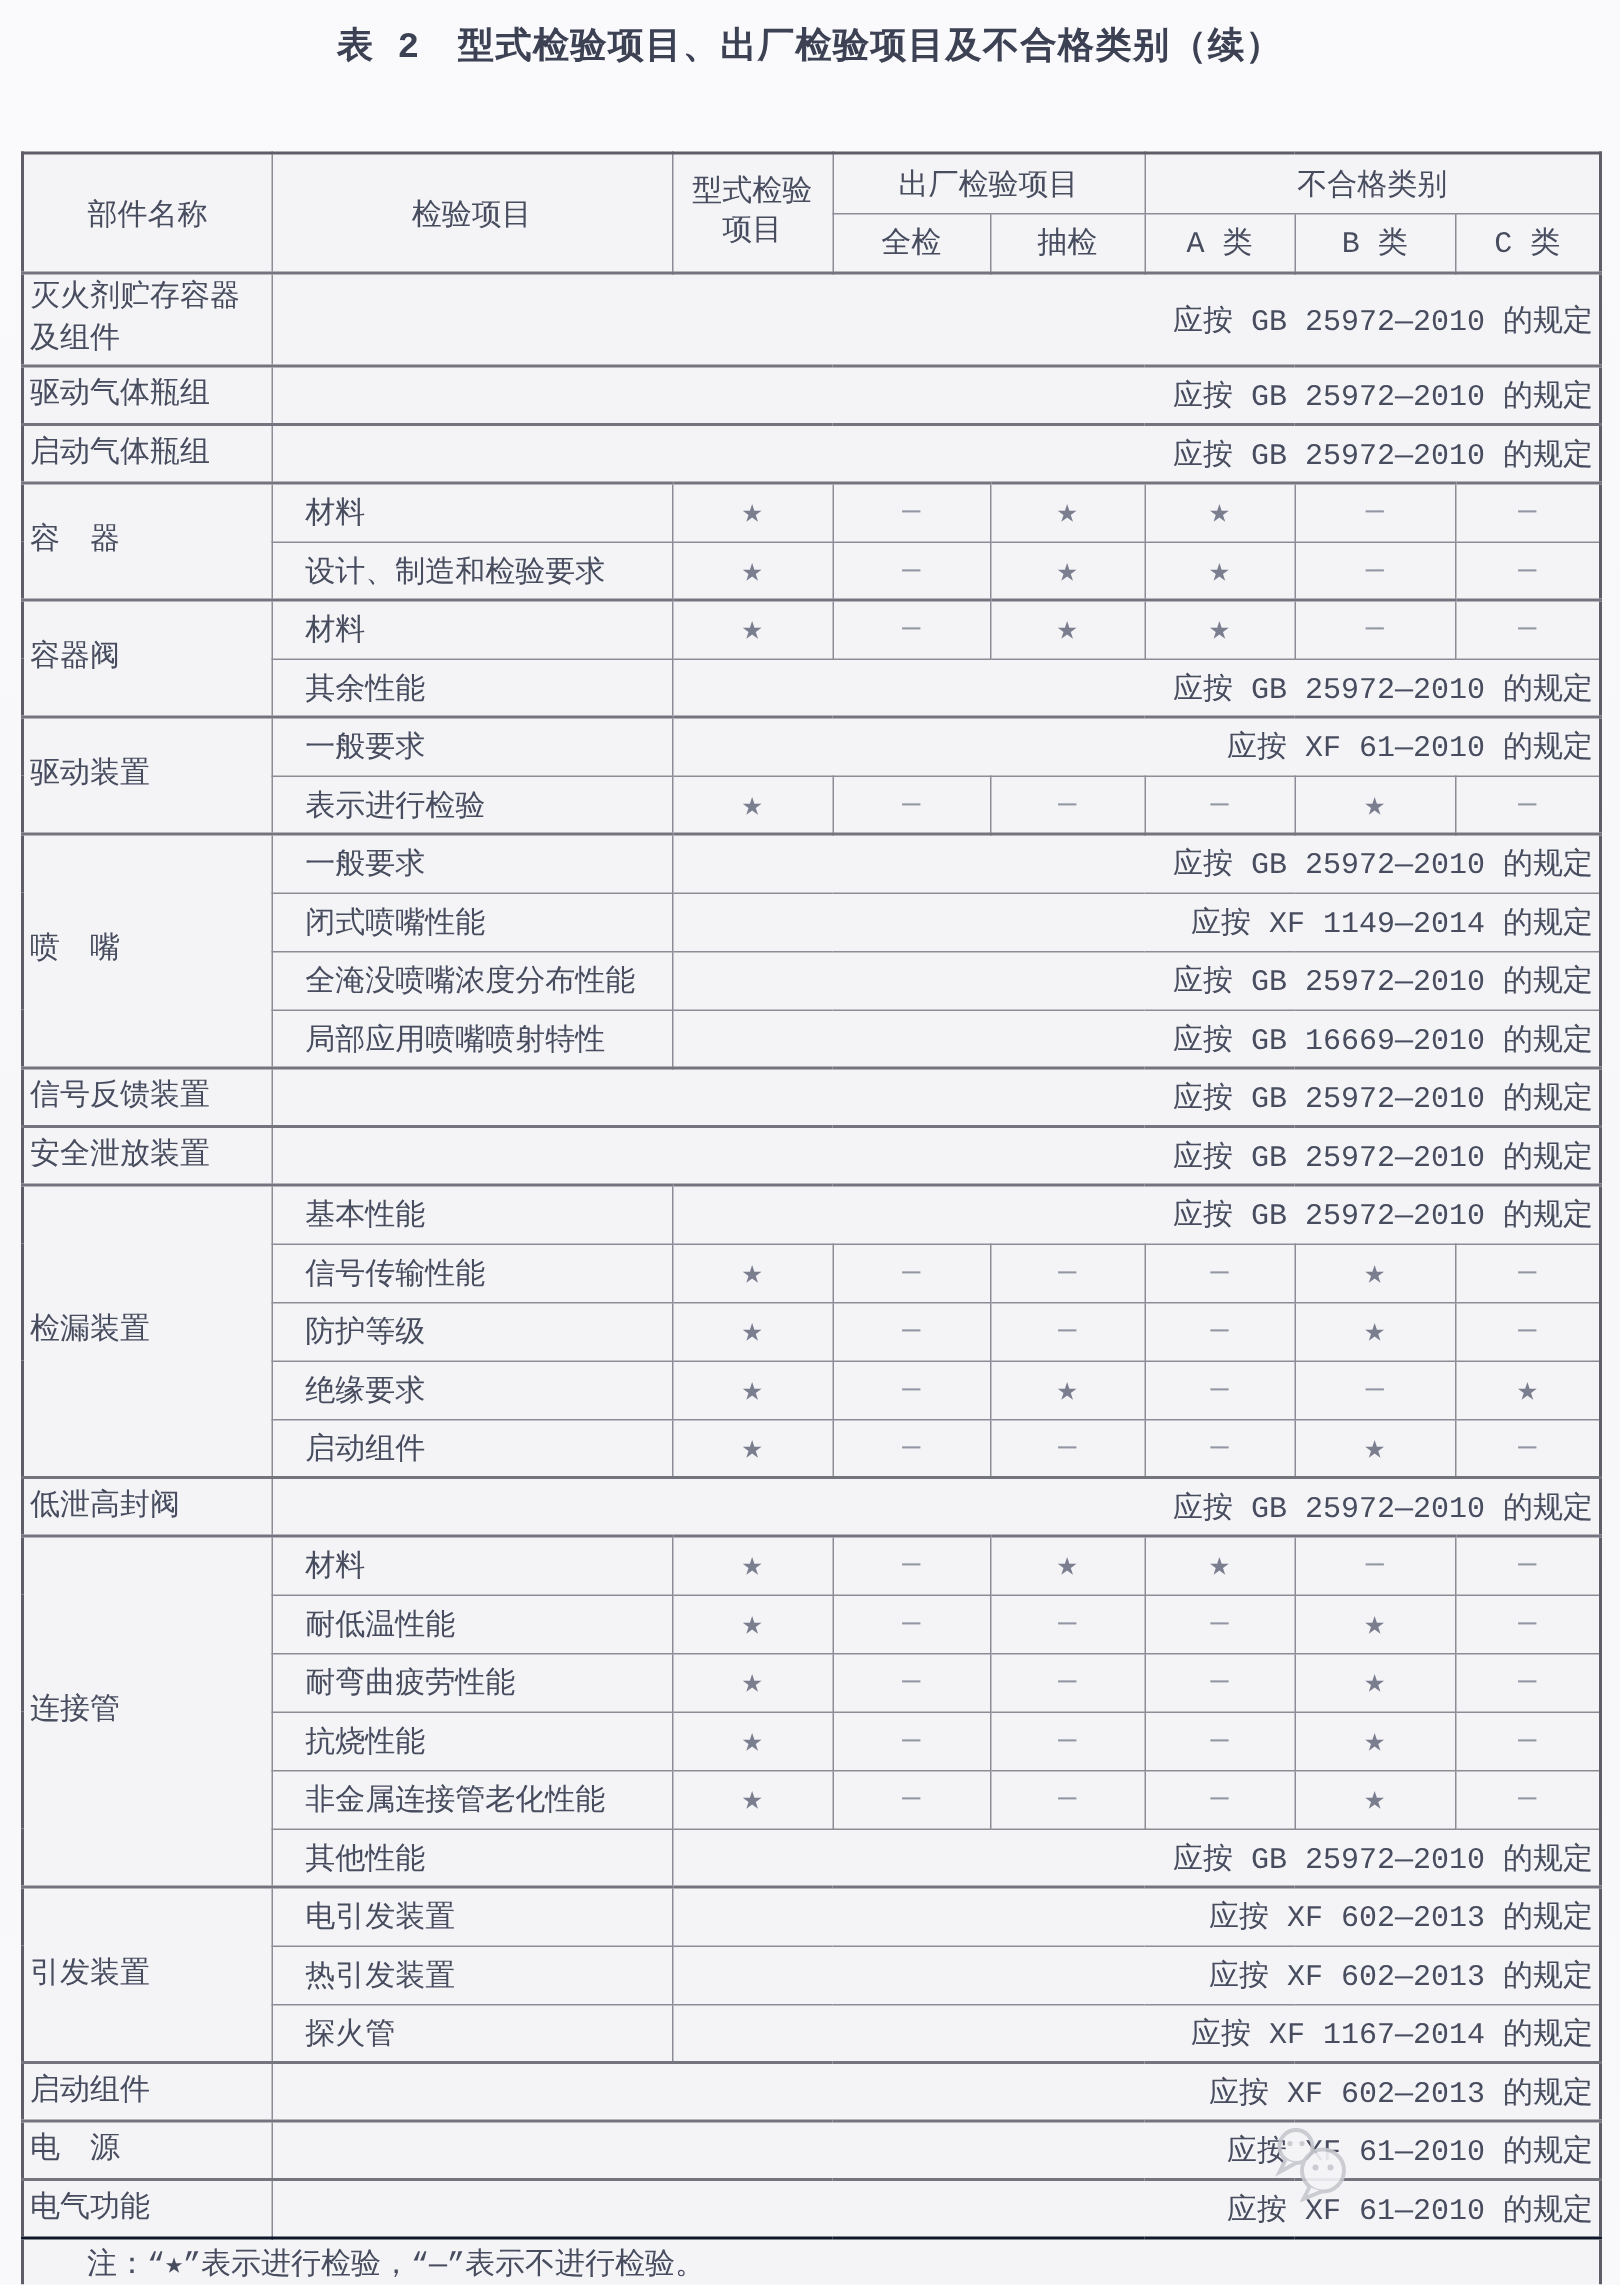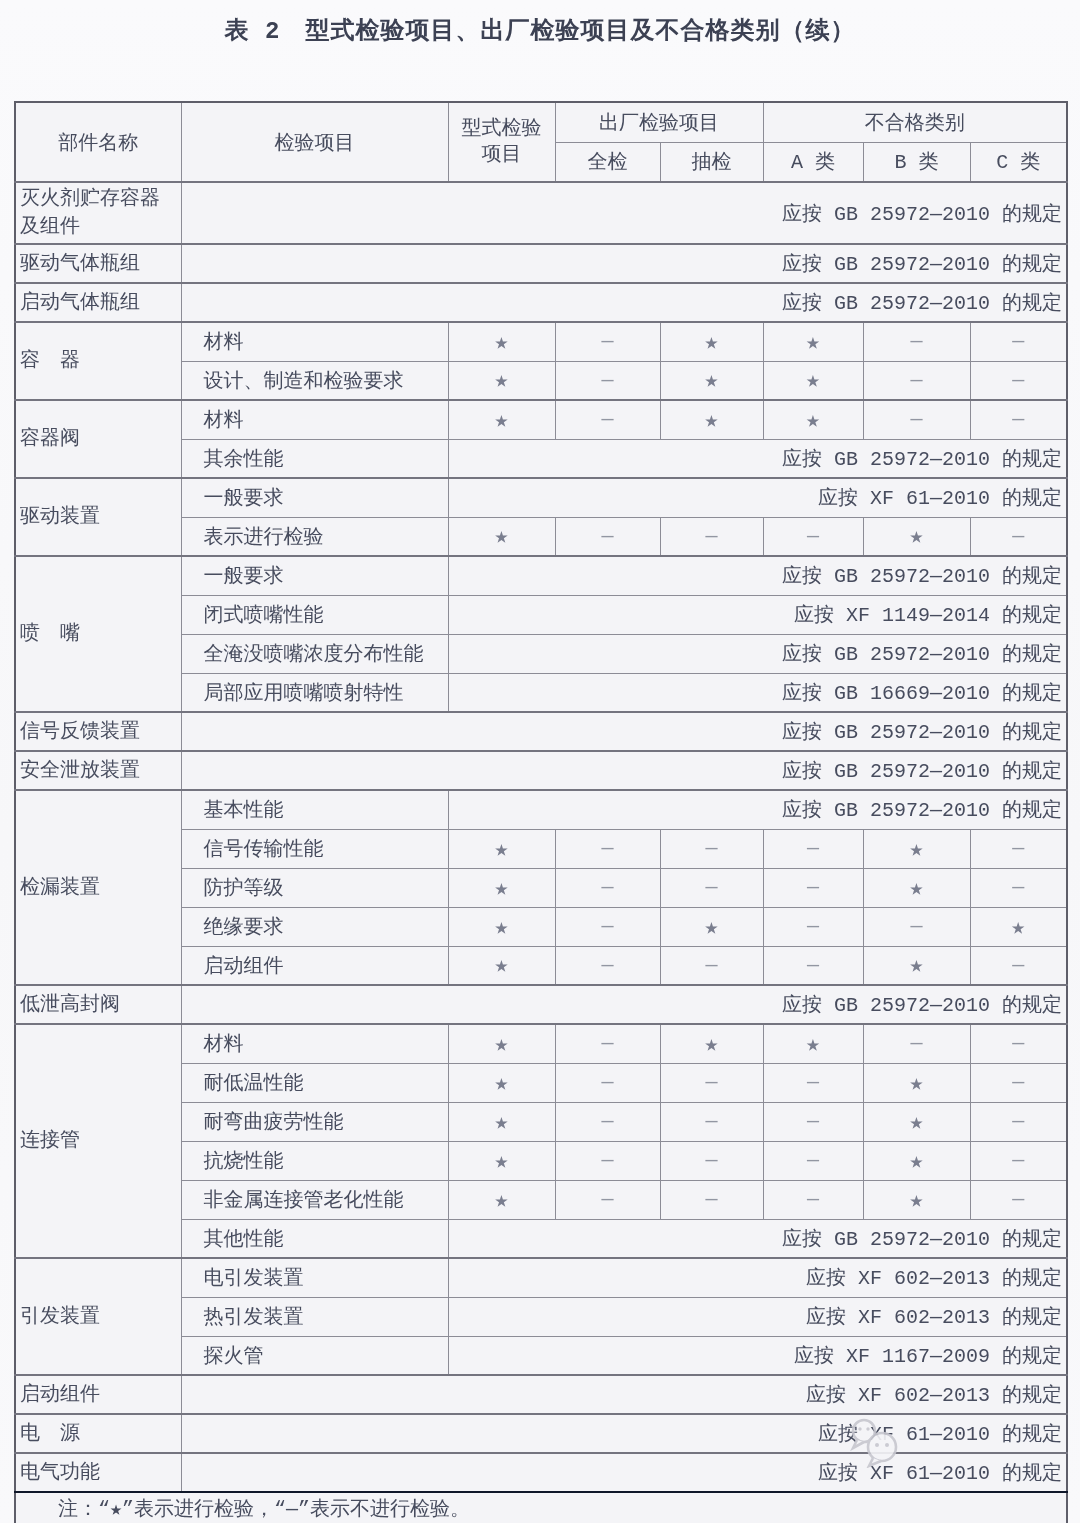--- a/index.html
+++ b/index.html
@@ -295,21 +295,21 @@
           <td class="comp" rowspan="3">引发装置</td>
           <td class="item">电引发装置</td>
           <td colspan="6" class="span-text">应按 XF 602—2013 的规定</td>
         </tr>
         <tr>
           <td class="item">热引发装置</td>
           <td colspan="6" class="span-text">应按 XF 602—2013 的规定</td>
         </tr>
         <tr>
           <td class="item">探火管</td>
-          <td colspan="6" class="span-text">应按 XF 1167—2009 的规定</td>
+          <td colspan="6" class="span-text">应按 XF 1167—2014 的规定</td>
         </tr>
         <tr class="group-top">
           <td class="comp" rowspan="1">启动组件</td>
           <td colspan="7" class="span-text">应按 XF 602—2013 的规定</td>
         </tr>
         <tr class="group-top">
           <td class="comp" rowspan="1">电　源</td>
           <td colspan="7" class="span-text">应按 XF 61—2010 的规定</td>
         </tr>
         <tr class="group-top">

